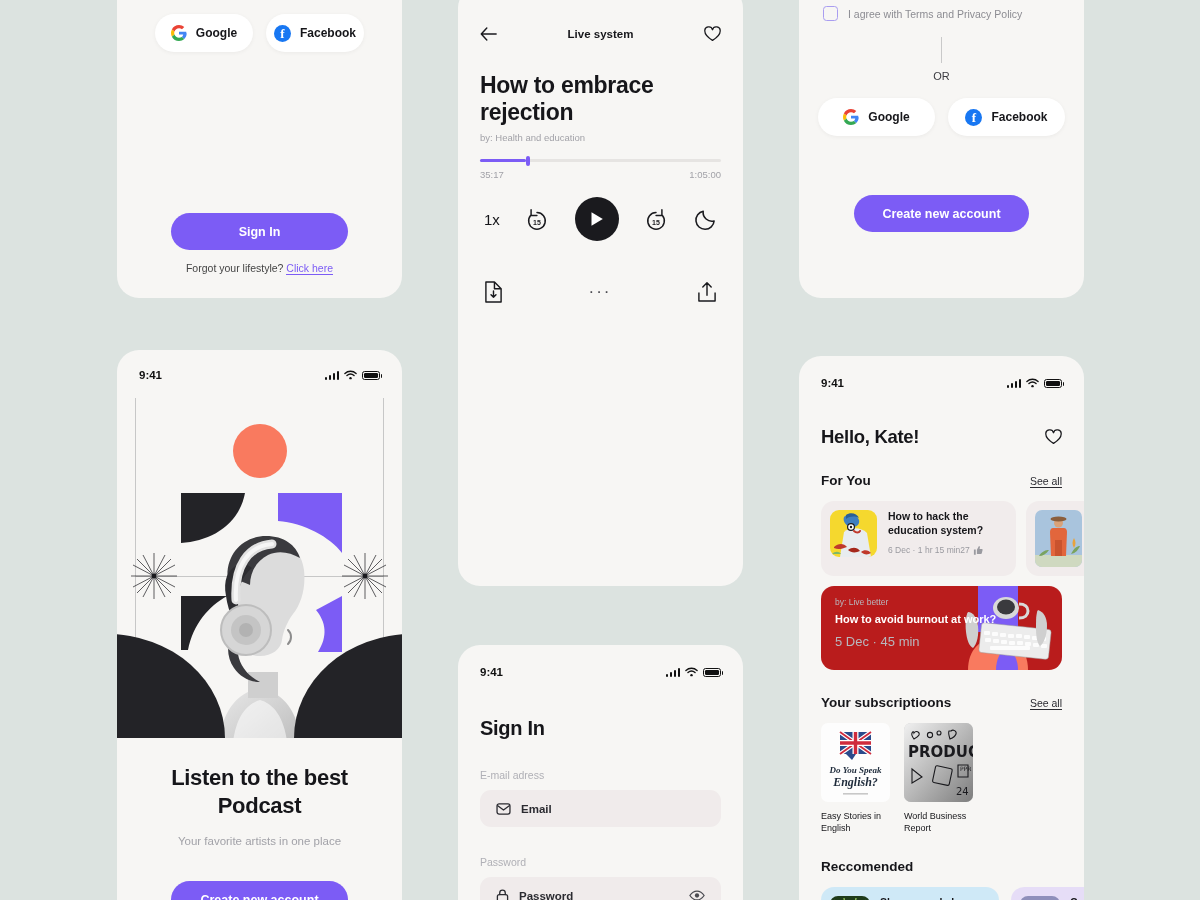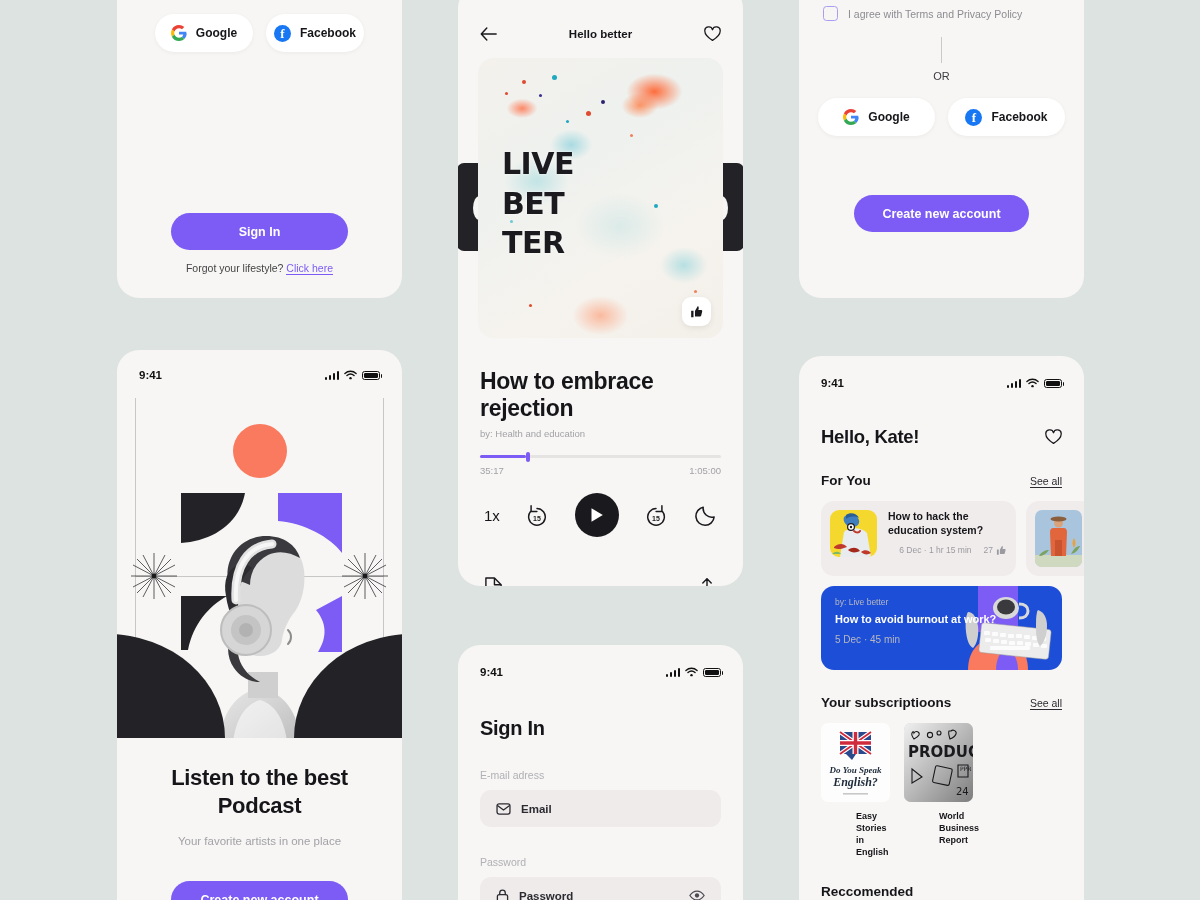--- a/index.html
+++ b/index.html
@@ -157,35 +157,35 @@
   #p6 .greet { display: flex; align-items: center; justify-content: space-between; padding: 0 22px; margin-top: 30px; }
   #p6 .greet h2 { font-size: 18.5px; font-weight: bold; color: #16161a; letter-spacing: -.3px; }
   .sec-head { display: flex; align-items: baseline; justify-content: space-between; padding: 0 22px; margin-top: 25px; }
   .sec-head .t { font-size: 13.5px; font-weight: bold; color: #16161a; }
   .sec-head .a { font-size: 10.5px; color: #2b2b31; border-bottom: 1.3px solid #2b2b31; cursor: pointer; text-align: center; }
   .foryou { display: flex; gap: 10px; margin: 13px 0 0 22px; }
   .fy-card { background: #f1ecec; border-radius: 13px; padding: 9px; display: flex; gap: 11px; flex: 0 0 195px; cursor:pointer;}
   .fy-thumb { width: 47px; height: 47px; border-radius: 9px; flex: 0 0 47px; overflow: hidden; }
   .fy-body { flex: 1; min-width: 0; }
   .fy-title { font-size: 10.5px; font-weight: bold; color: #16161a; line-height: 1.33; }
-  .fy-meta { display: flex; align-items: center; justify-content: flex-end; margin-top: 7px; font-size: 8.5px; color: #9a9aa0; gap: 12px; }
+  .fy-meta { display: flex; align-items: center; justify-content: flex-start; margin-top: 7px; font-size: 8.5px; color: #9a9aa0; }
   .fy-likes { display: flex; align-items: center; gap: 3px; }
   .fy-card2 { background: #f1ecec; border-radius: 13px; padding: 9px; flex: 0 0 75px; cursor:pointer; }
   .fy-thumb2 { width: 47px; height: 57px; border-radius: 7px; overflow: hidden; }
-  .burnout { margin: 10px 22px 4px; height: 84px; background: #1d4ed8; border-radius: 13px;
+  .burnout { margin: 10px 22px 4px; height: 84px; background: #b91c1c; border-radius: 13px;
              position: relative; overflow: hidden; cursor: pointer; }
   .burnout .txt { position: relative; z-index: 3; padding: 11px 0 0 14px; }
   .burnout .by { font-size: 8.5px; color: #b8b8be; }
   .burnout .t { font-size: 11px; font-weight: bold; color: #fff; margin-top: 5px; line-height: 1.35; }
-  .burnout .m { font-size: 10px; color: #b8b8be; margin-top: 7px; }
+  .burnout .m { font-size: 13px; color: #b8b8be; margin-top: 7px; }
   .burnout .art { position: absolute; right: 0; top: 0; width: 128px; height: 100%; }
   .subs { display: flex; gap: 14px; margin: 13px 0 0 22px; }
   .sub-item { flex: 0 0 69px; cursor: pointer; }
   .sub-thumb { width: 69px; height: 79px; border-radius: 7px; overflow: hidden; }
-  .sub-name { font-size: 9px; font-weight: bold; color: #16161a; margin-top: 8px; line-height: 1.35; margin-left: 35px; }
+  .sub-name { font-size: 9px; font-weight: normal; color: #16161a; margin-top: 8px; line-height: 1.35; }
   .recs { display: flex; gap: 12px; margin: 13px 0 0 22px; }
   .rec-card { border-radius: 13px; padding: 9px; display: flex; gap: 10px; flex: 0 0 178px; }
   .rec-thumb { width: 40px; height: 40px; border-radius: 8px; flex: 0 0 40px; overflow: hidden; }
   .rec-title { font-size: 10.5px; font-weight: bold; color: #16161a; }
 </style>
 </head>
 <body>
 
 <div class="panel" id="p1">
   <div class="socials">
@@ -232,52 +232,26 @@
     </div>
   </div>
   <button class="btn-primary cta">Create new account</button>
 </div>
 
 <div class="panel" id="p3">
   <div class="topbar">
     <svg width="17" height="14" viewBox="0 0 20 16">
       <path d="M8 1L1.5 8 8 15M1.5 8H19" stroke="#1a1a1e" stroke-width="1.7" fill="none" stroke-linecap="round" stroke-linejoin="round"></path>
     </svg>
-    <div class="ttl">Hello better</div>
+    <div class="ttl">Live system</div>
     <svg width="17" height="16" viewBox="0 0 20 18">
       <path d="M10 16.5S1 11 1 5.8A4.6 4.6 0 0 1 10 4a4.6 4.6 0 0 1 9 1.8C19 11 10 16.5 10 16.5z" stroke="#1a1a1e" stroke-width="1.5" fill="none" stroke-linejoin="round"></path>
     </svg>
   </div>
 
-  <div class="cover-wrap">
-    <div class="ear l"></div>
-    <div class="ear r"></div>
-    <div class="cover">
-      <div class="dots">
-        <i style="left:18%;top:8%;width:4px;height:4px;background:#e04a2f"></i>
-        <i style="left:30%;top:6%;width:5px;height:5px;background:#1fa8bf"></i>
-        <i style="left:25%;top:13%;width:3px;height:3px;background:#3a2f8f"></i>
-        <i style="left:11%;top:12%;width:3px;height:3px;background:#e04a2f"></i>
-        <i style="left:44%;top:19%;width:5px;height:5px;background:#e04a2f"></i>
-        <i style="left:50%;top:15%;width:4px;height:4px;background:#2b2470"></i>
-        <i style="left:36%;top:22%;width:3px;height:3px;background:#1fa8bf"></i>
-        <i style="left:62%;top:27%;width:3px;height:3px;background:#f0815f"></i>
-        <i style="left:72%;top:52%;width:4px;height:4px;background:#1fa8bf"></i>
-        <i style="left:13%;top:58%;width:3px;height:3px;background:#6fc9d6"></i>
-        <i style="left:88%;top:83%;width:3px;height:3px;background:#f0815f"></i>
-        <i style="left:21%;top:88%;width:3px;height:3px;background:#e04a2f"></i>
-      </div>
-      <div class="cover-text">LIVE<br>BET<br>TER</div>
-      <div class="like-chip">
-        <svg width="14" height="14" viewBox="0 0 24 24">
-          <path fill="#1a1a1e" d="M2 10h4v11H2zM8.5 10.3l4.2-7.5c.4-.7 1.5-.6 1.8.2l.3 1c.4 1.2.3 2.5-.2 3.6l-.5 1.1h5c1.2 0 2.1 1.1 1.8 2.3l-1.7 7c-.2.9-1 1.5-1.9 1.5H8.5z"></path>
-        </svg>
-      </div>
-    </div>
-  </div>
 
   <div class="ep-title">How to embrace rejection</div>
   <div class="ep-by">by: Health and education</div>
 
   <div class="track">
     <div class="rail"></div>
     <div class="fill" style="width: 19%;"></div>
     <div class="knob" style="left: 19%;"></div>
   </div>
   <div class="times">

